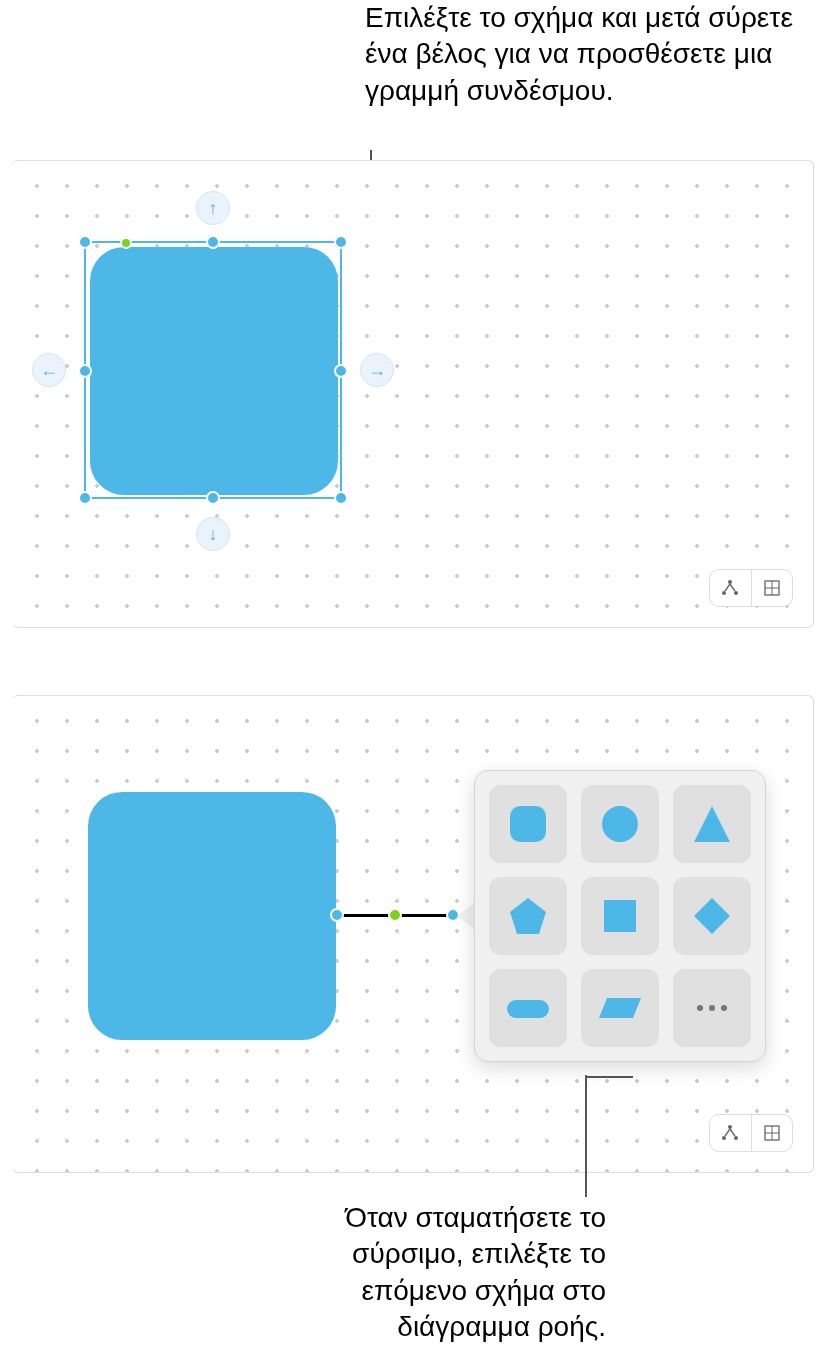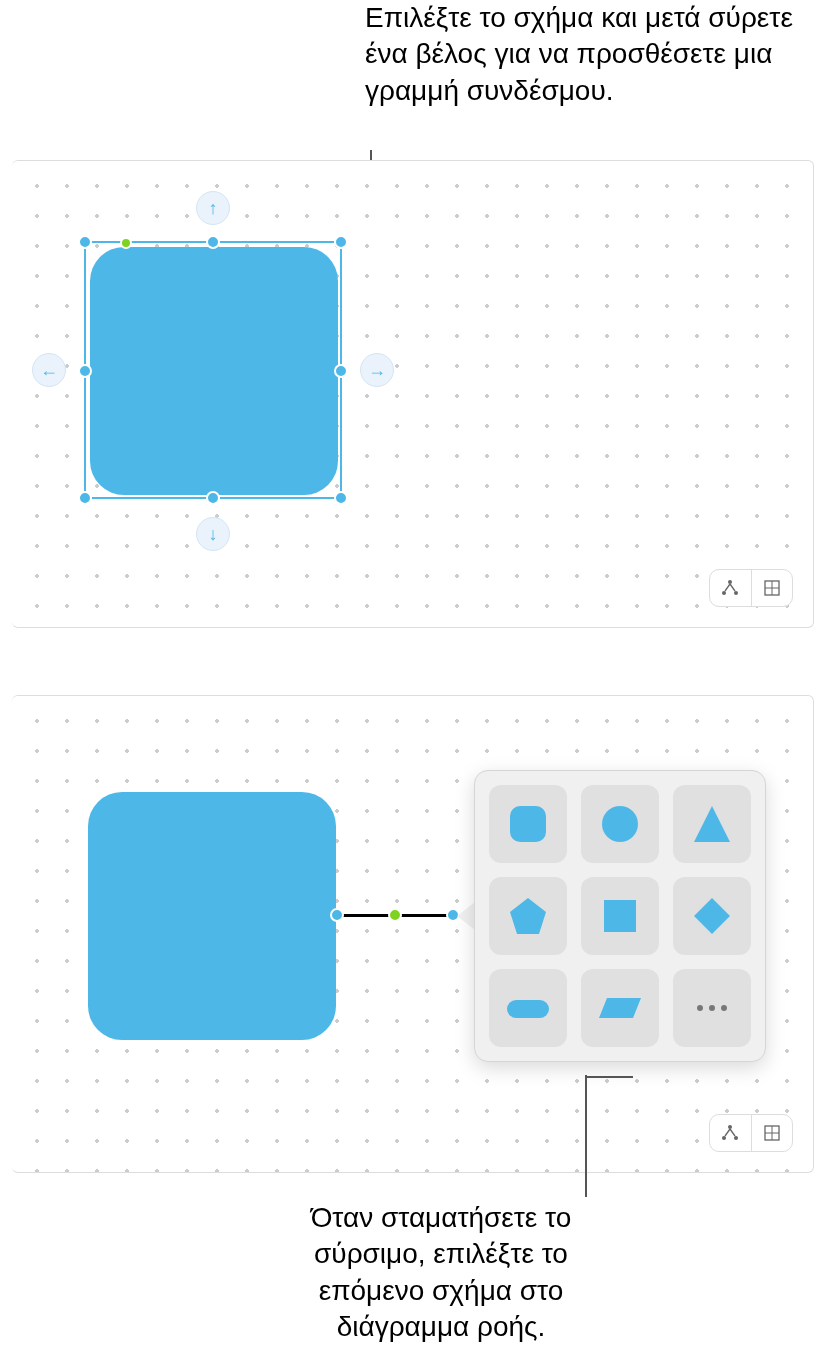--- a/index.html
+++ b/index.html
@@ -264,13 +264,13 @@
         <rect x="2" y="2" width="14" height="14" fill="none" stroke="#666" stroke-width="1.3"></rect>
         <line x1="2" y1="9" x2="16" y2="9" stroke="#666" stroke-width="1"></line>
         <line x1="9" y1="2" x2="9" y2="16" stroke="#666" stroke-width="1"></line>
       </svg>
     </div>
   </div>
 </div>
 
 <div class="leader" style="left:585px; top:1075px; width:2px; height:122px;"></div>
 
-<div class="caption" style="left:276px; top:1200px; width:330px; text-align:center;">Όταν σταματήσετε το σύρσιμο, επιλέξτε το επόμενο σχήμα στο διάγραμμα ροής.</div>
+<div class="caption" style="left:276px; top:1200px; width:330px; text-align:right;">Όταν σταματήσετε το σύρσιμο, επιλέξτε το επόμενο σχήμα στο διάγραμμα ροής.</div>
 
 </body></html>

